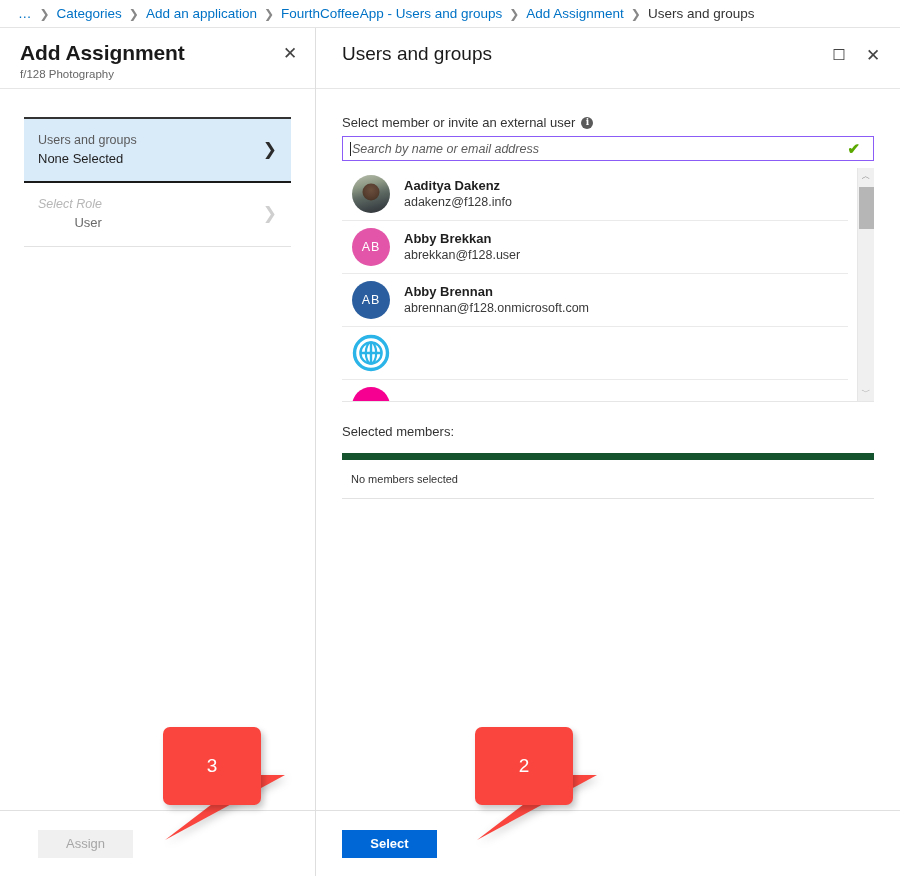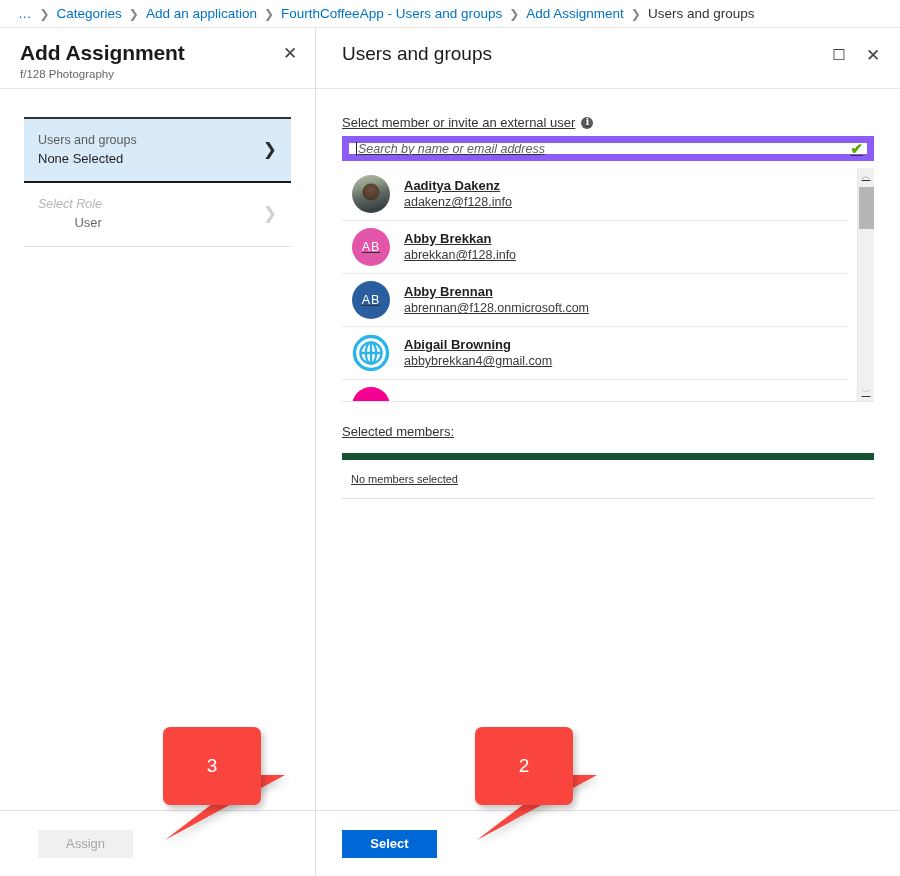--- a/index.html
+++ b/index.html
@@ -135,21 +135,21 @@
   .card.disabled .card-value { color: #6a6a6a; text-align: right; }
   .chev {
     font-size: 17px;
     color: #2b2b2b;
     font-family: "DejaVu Sans", sans-serif;
     line-height: 1;
   }
   .card.disabled .chev { color: #cfcfcf; }
 
   
-  .right-body { flex: 1; padding: 26px 26px 0 26px; text-decoration: underline; }
+  .right-body { flex: 1; padding: 26px 26px 0 26px; }
   .field-label {
     font-size: 13px;
     color: #333333;
     display: flex;
     align-items: center;
     gap: 6px;
     margin-bottom: 6px;
   }
   .info-icon {
     width: 12px; height: 12px;
@@ -160,24 +160,24 @@
     font-weight: bold;
     display: inline-flex;
     align-items: center;
     justify-content: center;
     font-family: "DejaVu Serif", serif;
     line-height: 1;
     cursor: pointer;
   }
   .search-box {
     height: 25px;
-    border: 7px solid #8b5cf6;
-    display: flex;
-    align-items: center;
-    padding: 0 4px 0 7px;
+    border: 1px solid #8b5cf6;
+    display: flex;
+    align-items: center;
+    padding: 0 13px 0 7px;
     background: #ffffff;
   }
   .caret {
     width: 1px; height: 14px;
     background: #222222;
     margin-right: 1px;
   }
   .search-input {
     flex: 1;
     border: none;
@@ -439,21 +439,21 @@
               <div class="umail">adakenz@f128.info</div>
             </div>
           </div>
 
           <div class="user-row">
             <div class="avatar" style="background:#e255a8;">
               <span>AB</span>
             </div>
             <div>
               <div class="uname">Abby Brekkan</div>
-              <div class="umail">abrekkan@f128.info</div>
+              <div class="umail">abrekkan@f128.user</div>
             </div>
           </div>
 
           <div class="user-row">
             <div class="avatar" style="background:#2a5e9e;">
               <span>AB</span>
             </div>
             <div>
               <div class="uname">Abby Brennan</div>
               <div class="umail">abrennan@f128.onmicrosoft.com</div>
@@ -463,24 +463,20 @@
           <div class="user-row">
             <div class="avatar globe">
               <svg width="38" height="38" viewBox="0 0 38 38">
                 <circle cx="19" cy="19" r="16.5" fill="none" stroke="#2ab4e8" stroke-width="3.4"></circle>
                 <circle cx="19" cy="19" r="10.6" fill="none" stroke="#2ab4e8" stroke-width="2.4"></circle>
                 <line x1="19" y1="8.4" x2="19" y2="29.6" stroke="#2ab4e8" stroke-width="2.4"></line>
                 <line x1="8.4" y1="19" x2="29.6" y2="19" stroke="#2ab4e8" stroke-width="2.4"></line>
                 <ellipse cx="19" cy="19" rx="5.2" ry="10.6" fill="none" stroke="#2ab4e8" stroke-width="2.2"></ellipse>
               </svg>
             </div>
-            <div>
-              <div class="uname">Abigail Browning</div>
-              <div class="umail">abbybrekkan4@gmail.com</div>
-            </div>
           </div>
 
           <div class="user-row">
             <div class="avatar" style="background:#f50090;"></div>
             <div>
               <div class="uname"></div>
               <div class="umail"></div>
             </div>
           </div>
 

